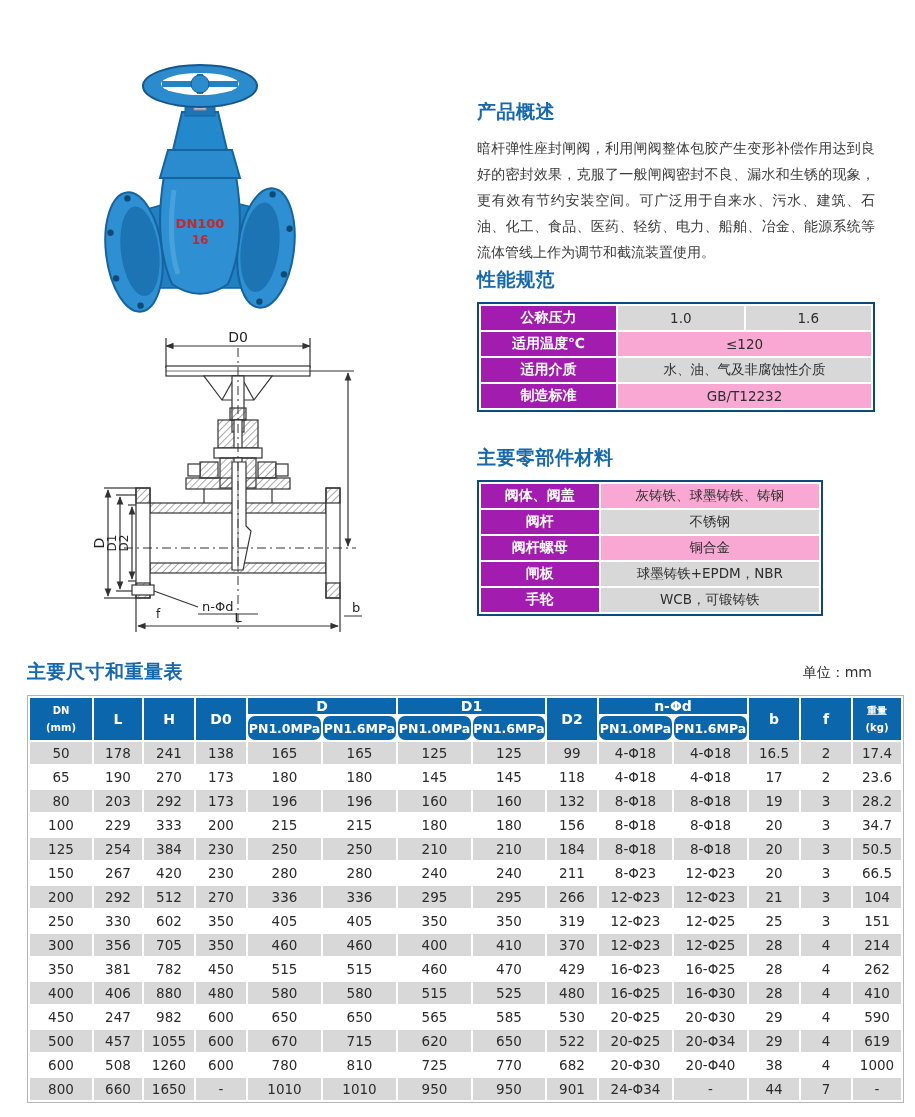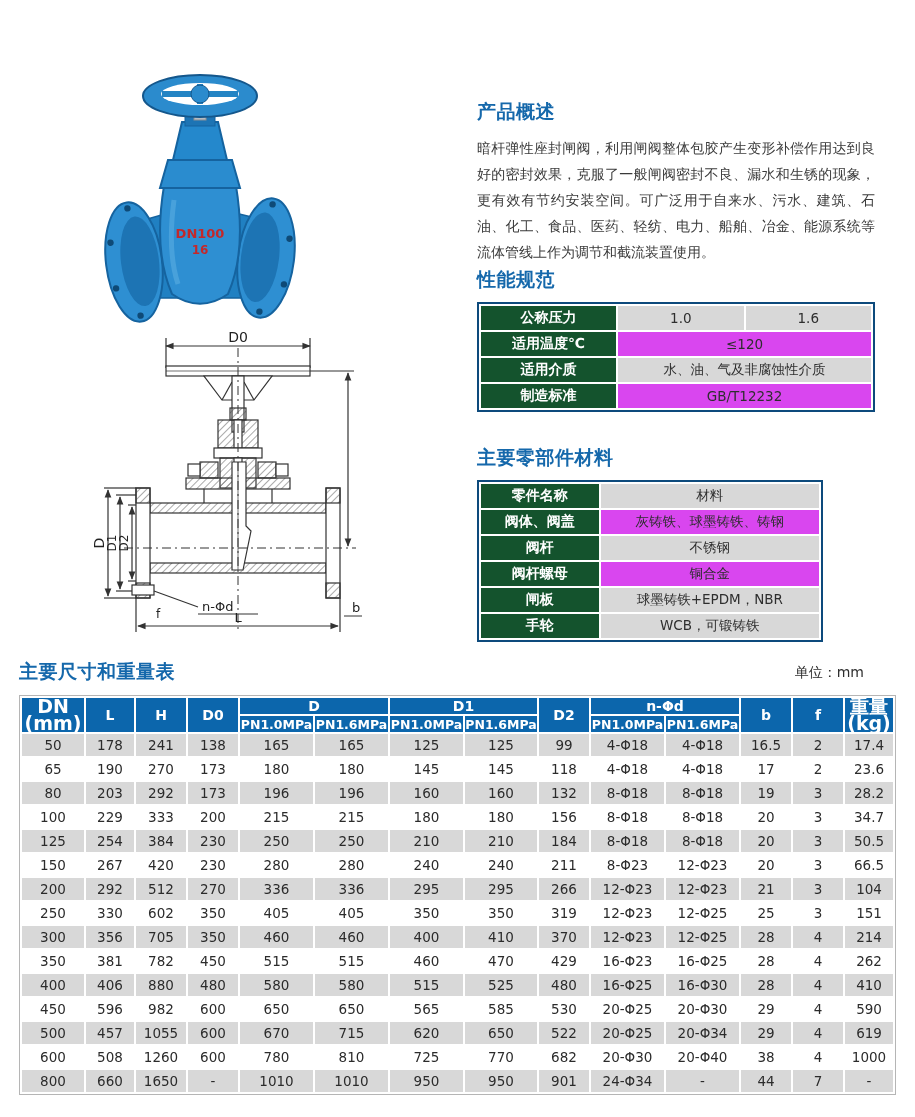--- a/index.html
+++ b/index.html
@@ -20,51 +20,51 @@
   }
   
   table.bluetab{
     border-collapse:separate;border-spacing:2px;table-layout:fixed;
     width:100%;border:2px solid #0d4a7c;background:#fff;
   }
   table.bluetab td{
     text-align:center;vertical-align:middle;overflow:hidden;white-space:nowrap;
   }
   td.hcell{
-    background:#14532d;color:#fff;font-weight:bold;font-size:14px;height:22px;
+    background:#a21caf;color:#fff;font-weight:bold;font-size:14px;height:22px;
   }
   td.vcell{font-size:13.5px;color:#2e2e2e;}
   td.gray{background:#d8d8d8;}
-  td.white{background:#d946ef;}
+  td.white{background:#f9a8d4;}
   #specs{left:477px;top:268px;width:398px;}
   #specs table{margin-top:12px;}
   #materials{left:477px;top:446px;width:346px;}
   #materials table{margin-top:12px;}
   
-  #dims{left:19px;top:660px;width:845px;}
+  #dims{left:27px;top:660px;width:845px;}
   #dims .dims-head{display:flex;justify-content:space-between;align-items:flex-end;}
   #dims .unit{font-size:14px;color:#2e2e2e;}
   table.dimtab{
     margin-top:13px;border-collapse:separate;border-spacing:2px;table-layout:fixed;
     width:845px;border:1px solid #b5b5b5;background:#fff;
   }
   table.dimtab th{
     background:#0c66ac;color:#fff;font-weight:bold;text-align:center;vertical-align:middle;
     font-size:14px;padding:0;overflow:hidden;white-space:nowrap;
   }
-  table.dimtab th.sub{font-size:12.5px;height:16px;}
-  table.dimtab th.two{line-height:17px;font-size:19px;}
+  table.dimtab th.sub{font-size:12.5px;height:24px;border-radius:7px;}
+  table.dimtab th.two{line-height:17px;font-size:10px;}
   table.dimtab td{
     text-align:center;vertical-align:middle;font-size:13.5px;color:#2b2b2b;
     height:22px;padding:0;overflow:hidden;white-space:nowrap;
   }
   tr.odd td{background:#d8d8d8;}
   tr.even td{background:#ffffff;}
   
-  #photo{left:100px;top:60px;width:200px;height:275px;}
+  #photo{left:100px;top:50px;width:200px;height:275px;}
   #drawing{left:86px;top:330px;width:308px;height:322px;}
   svg text{font-family:"DejaVu Sans","Liberation Sans",sans-serif;}
 </style>
 </head>
 <body>
 
 <div id="photo" class="abs">
   <svg width="200" height="275" viewBox="0 0 200 275">
 
     <path d="M44,160 L86,148 L86,238 L44,238 Z" fill="#2080c2" stroke="#15639f" stroke-width="1.5"></path>
@@ -240,24 +240,20 @@
 </div>
 
 <div id="materials" class="abs">
   <div class="section-title">主要零部件材料</div>
   <table class="bluetab" id="materials-table">
     <colgroup>
         <col style="width:35%">
         <col style="width:65%">
       </colgroup>
     <tbody>
-        <tr>
-          <td class="hcell">零件名称</td>
-          <td class="vcell gray" style="height: 22px;">材料</td>
-        </tr>
         <tr>
           <td class="hcell">阀体、阀盖</td>
           <td class="vcell white" style="height: 22px;">灰铸铁、球墨铸铁、铸钢</td>
         </tr>
         <tr>
           <td class="hcell">阀杆</td>
           <td class="vcell gray" style="height: 22px;">不锈钢</td>
         </tr>
         <tr>
           <td class="hcell">阀杆螺母</td>
@@ -492,21 +488,21 @@
           <td>525</td>
           <td>480</td>
           <td>16-Φ25</td>
           <td>16-Φ30</td>
           <td>28</td>
           <td>4</td>
           <td>410</td>
         </tr>
         <tr class="even">
           <td>450</td>
-          <td>596</td>
+          <td>247</td>
           <td>982</td>
           <td>600</td>
           <td>650</td>
           <td>650</td>
           <td>565</td>
           <td>585</td>
           <td>530</td>
           <td>20-Φ25</td>
           <td>20-Φ30</td>
           <td>29</td>

